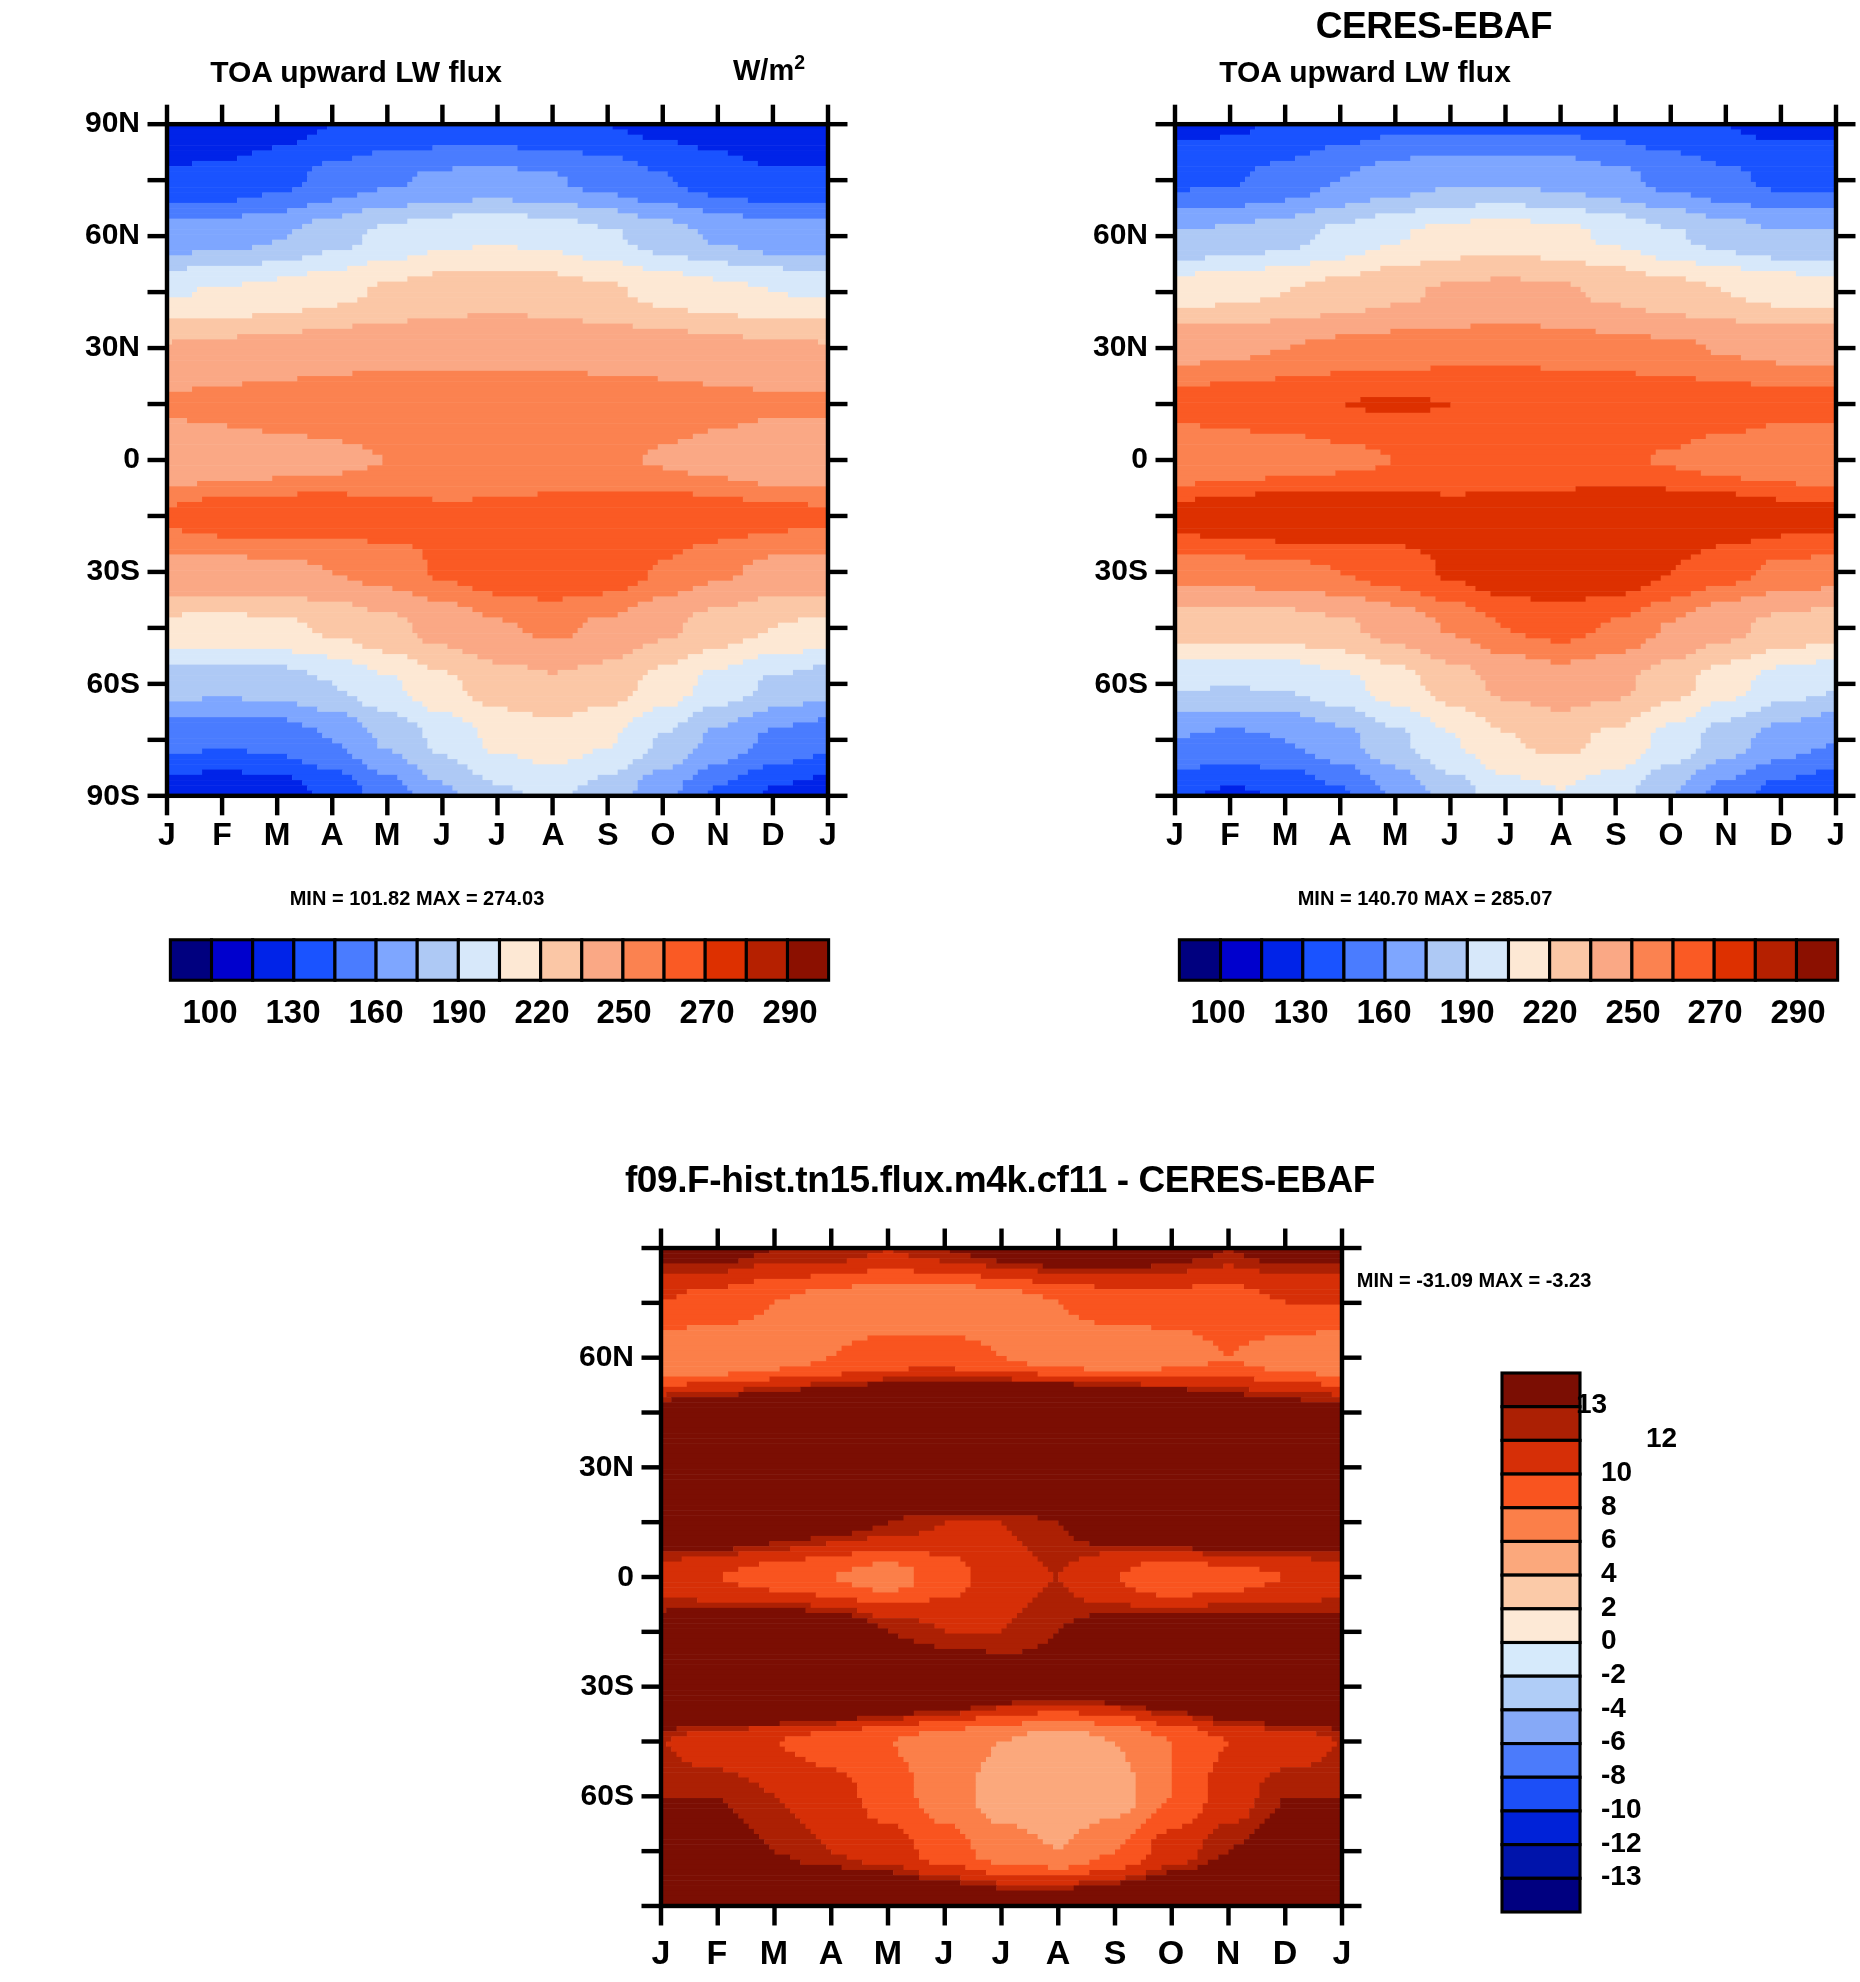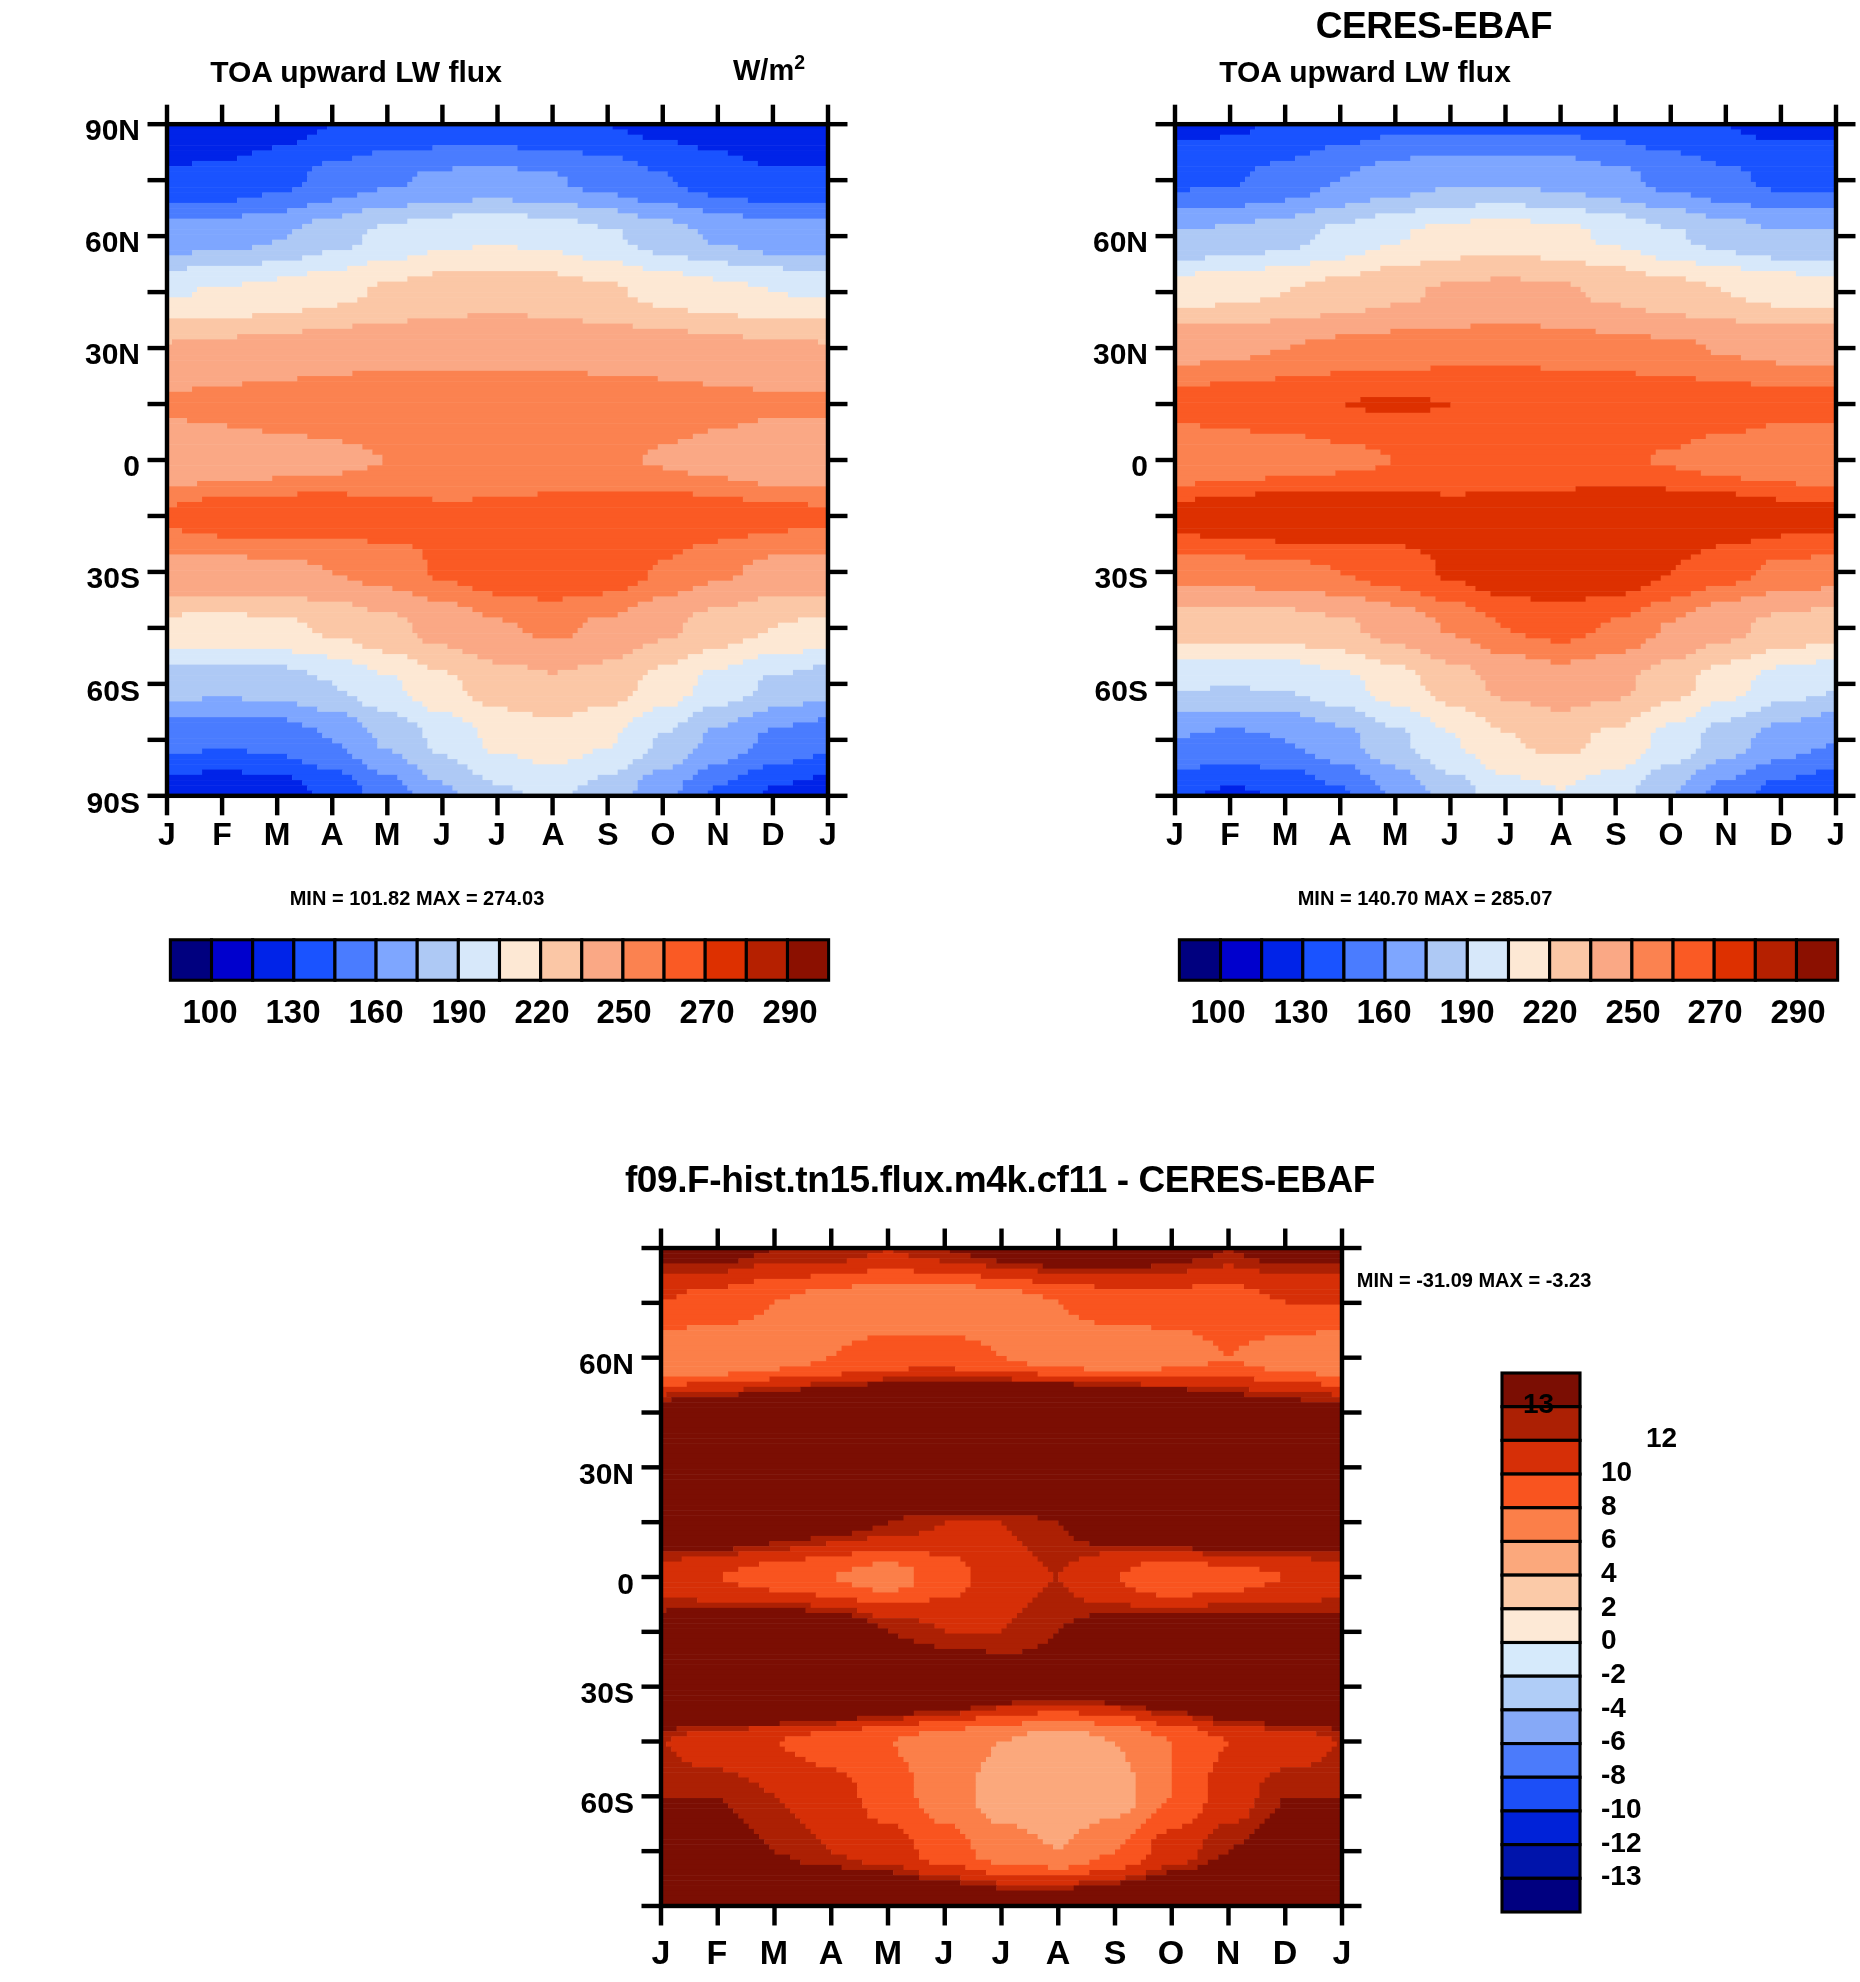--- a/index.html
+++ b/index.html
@@ -2,21 +2,21 @@
 <html style="font-size:14px"><head>
 <meta charset="utf-8">
 <style>
   html,body{margin:0;padding:0;background:#fff;}
   body{width:1860px;height:1983px;position:relative;
        font-family:"Liberation Sans","DejaVu Sans",sans-serif;color:#000;}
   .fig{position:absolute;left:0;top:0;width:1860px;height:1983px;}
   .txt{position:absolute;font-weight:bold;white-space:nowrap;}
   .ttl{font-size:37px;letter-spacing:-0.4px;}
   .sub{font-size:30px;}
-  .axlab{font-size:30px;margin-top:8px;}
+  .axlab{font-size:30px;}
   .mnlab{font-size:32px;}
   .minmax{font-size:20px;}
   .cblab{font-size:33px;}
   .units{font-size:29px;}
   .ctr{transform:translateX(-50%);}
   .rgt{transform:translateX(-100%);}
   svg{display:block;overflow:visible;}
   .panel{position:absolute;}
   .frame{fill:none;stroke:#000;stroke-width:5;}
   .tick{stroke:#000;stroke-width:5;}
@@ -2342,21 +2342,21 @@
         <rect x="2" y="342.00" width="88" height="38.00" fill="#b0cdf7" class="cbcell"></rect>
         <rect x="2" y="380.00" width="88" height="38.00" fill="#86a9f7" class="cbcell"></rect>
         <rect x="2" y="418.00" width="88" height="38.00" fill="#4b7bfb" class="cbcell"></rect>
         <rect x="2" y="456.00" width="88" height="38.00" fill="#1c4ff7" class="cbcell"></rect>
         <rect x="2" y="494.00" width="88" height="38.00" fill="#0022d8" class="cbcell"></rect>
         <rect x="2" y="532.00" width="88" height="38.00" fill="#0014ab" class="cbcell"></rect>
         <rect x="2" y="570.00" width="88" height="38.00" fill="#000080" class="cbcell"></rect>
       </svg>
   </div>
   <div id="cblab-diff">
-      <div class="txt cblab" style="left: 1523px; top: 1388px; font-size: 28px;">13</div>
+      <div class="txt cblab" style="left: 1576px; top: 1388px; font-size: 28px;">13</div>
       <div class="txt cblab" style="left: 1601px; top: 1422px; font-size: 28px; margin-left: 45px;">12</div>
       <div class="txt cblab" style="left: 1601px; top: 1456px; font-size: 28px;">10</div>
       <div class="txt cblab" style="left: 1601px; top: 1490px; font-size: 28px;">8</div>
       <div class="txt cblab" style="left: 1601px; top: 1523px; font-size: 28px;">6</div>
       <div class="txt cblab" style="left: 1601px; top: 1557px; font-size: 28px;">4</div>
       <div class="txt cblab" style="left: 1601px; top: 1591px; font-size: 28px;">2</div>
       <div class="txt cblab" style="left: 1601px; top: 1624px; font-size: 28px;">0</div>
       <div class="txt cblab" style="left: 1601px; top: 1658px; font-size: 28px;">-2</div>
       <div class="txt cblab" style="left: 1601px; top: 1692px; font-size: 28px;">-4</div>
       <div class="txt cblab" style="left: 1601px; top: 1725px; font-size: 28px;">-6</div>

